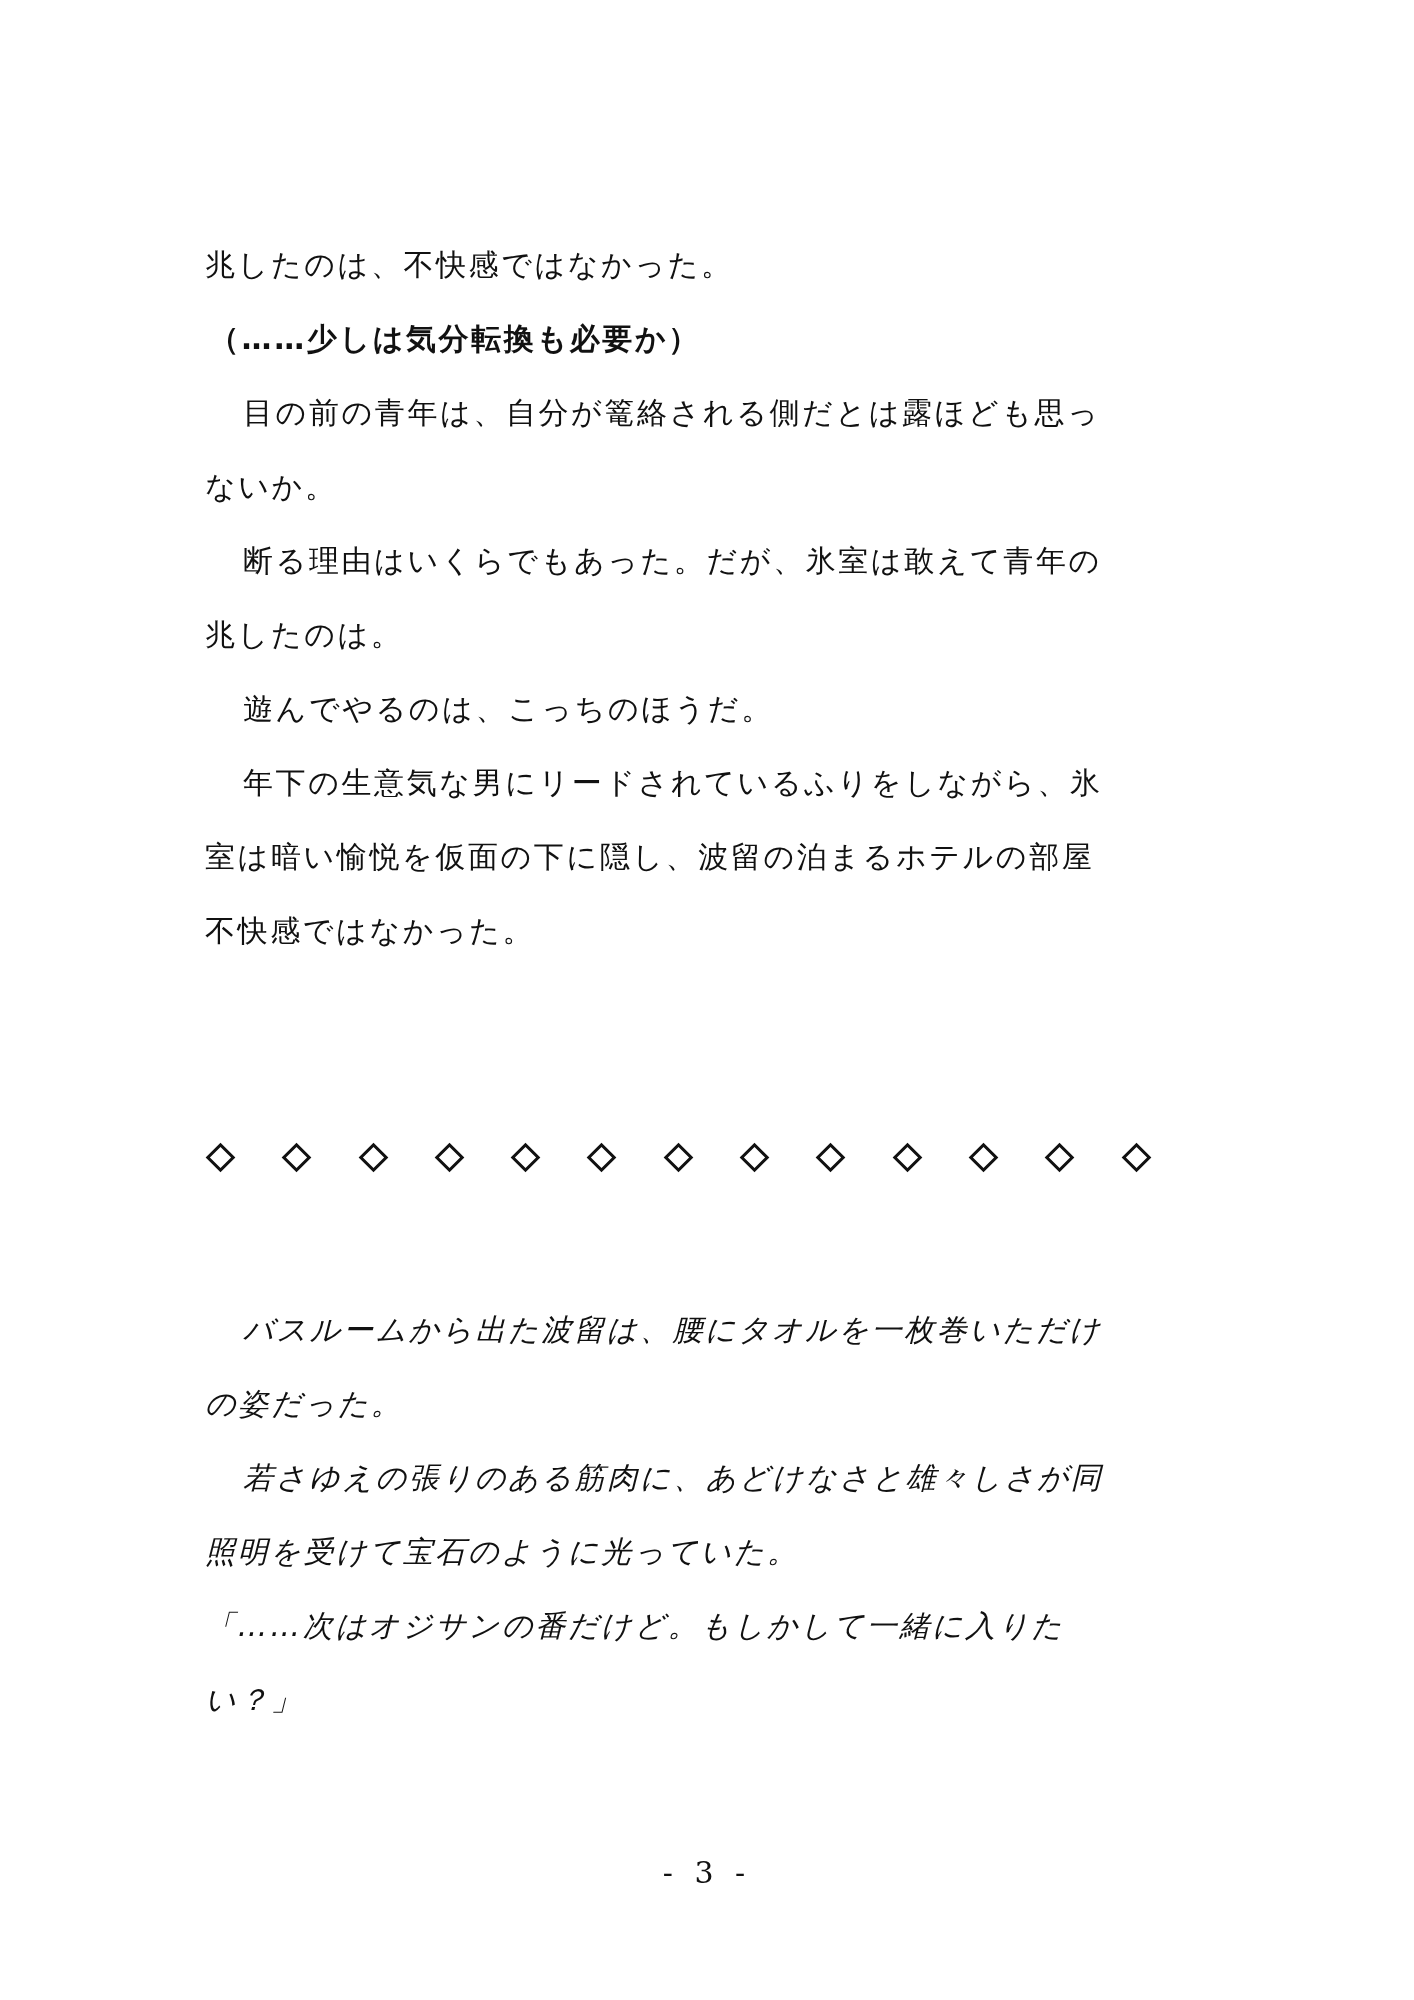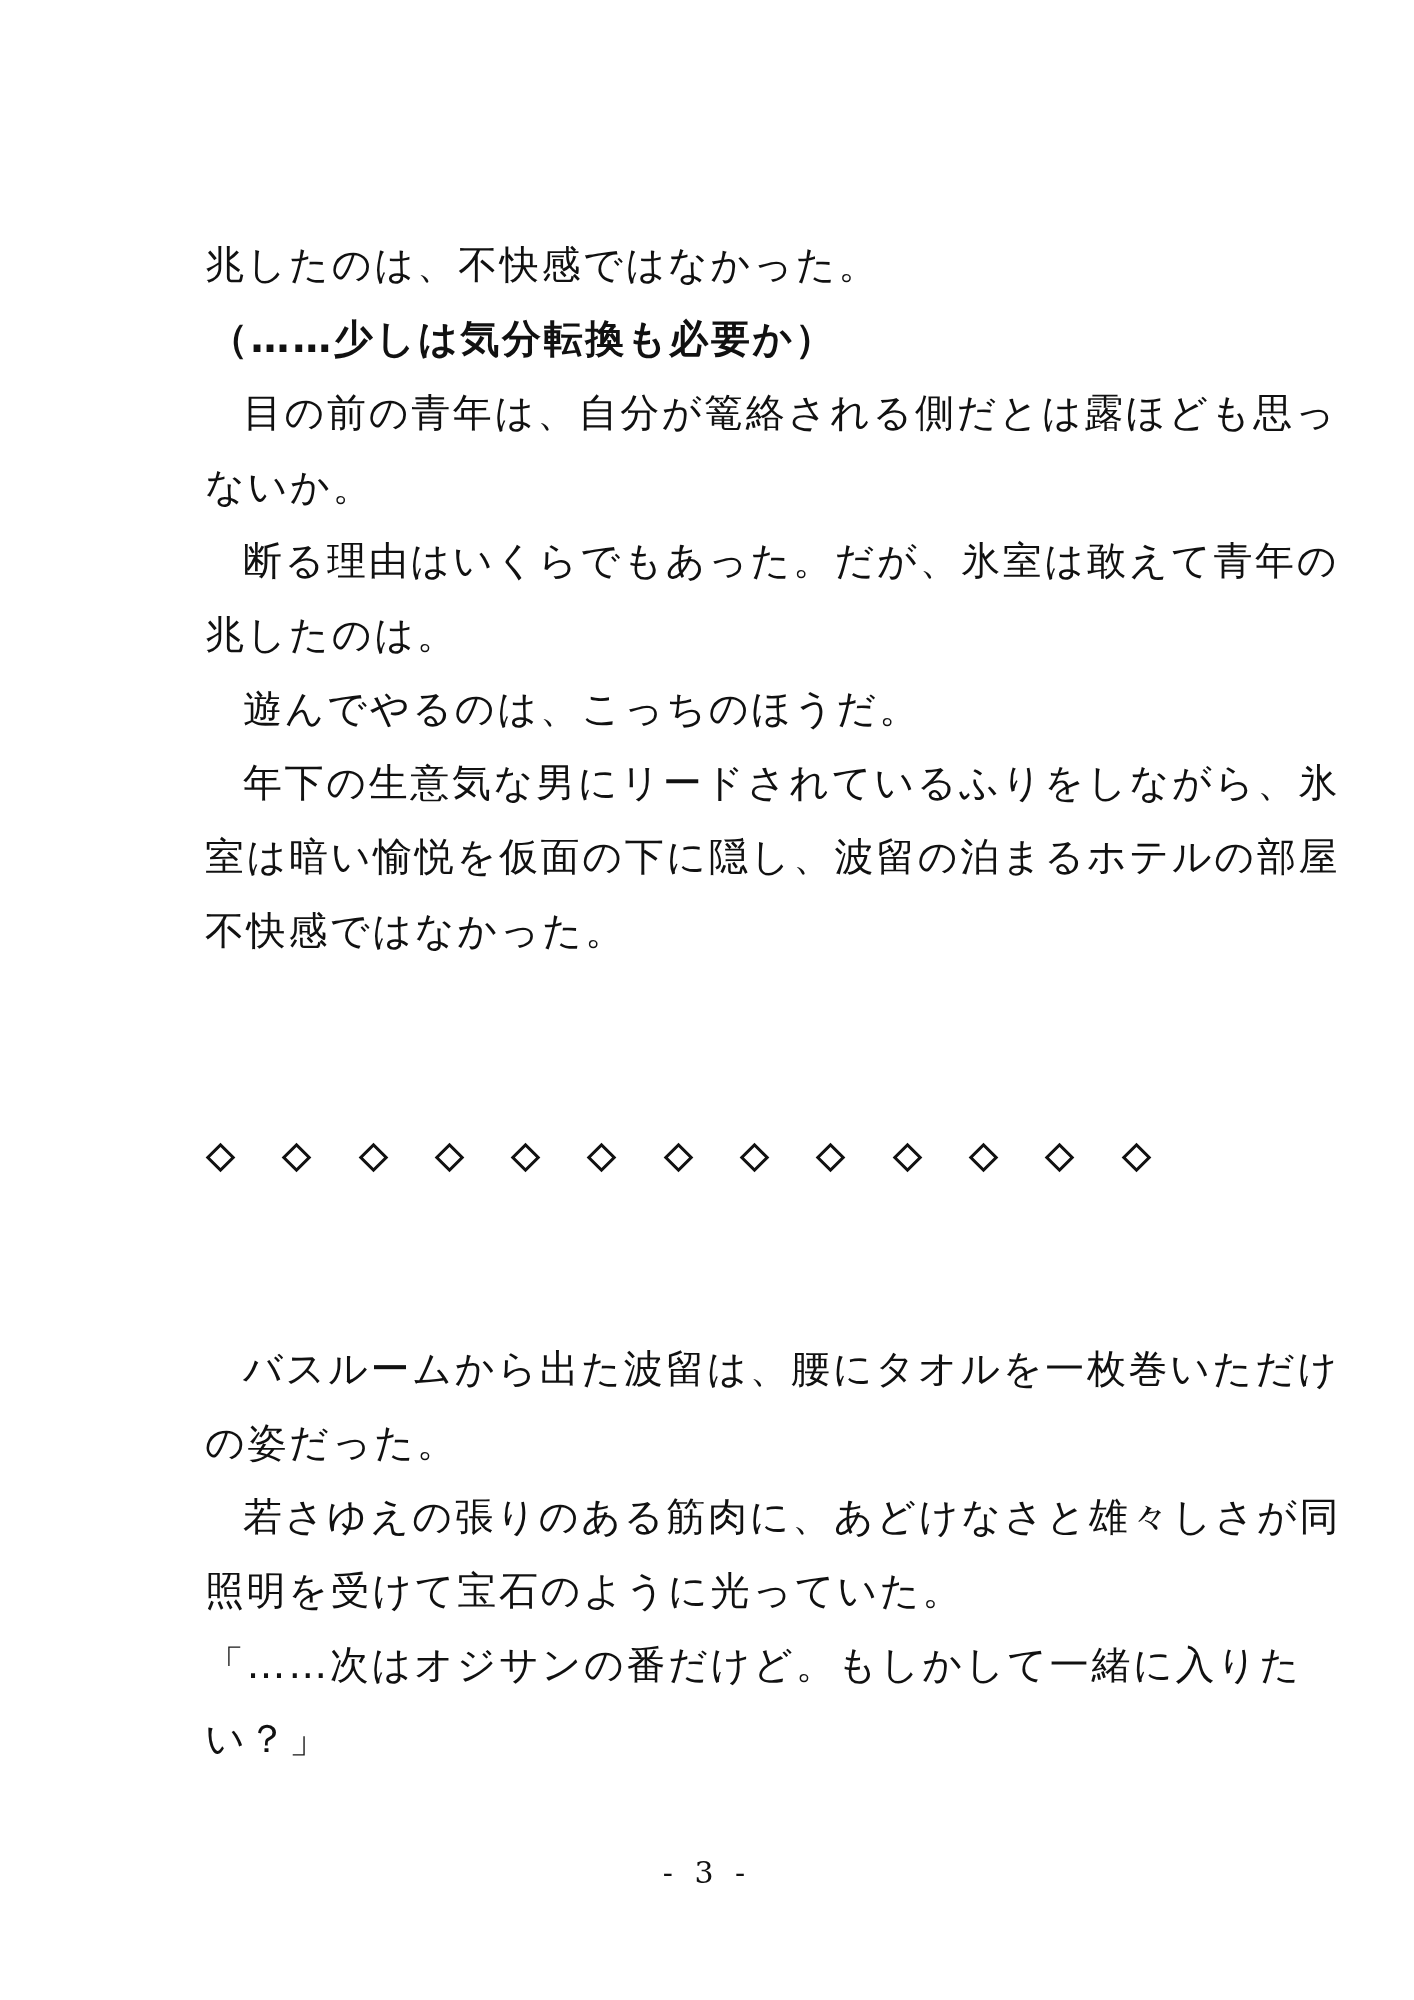--- a/index.html
+++ b/index.html
@@ -19,21 +19,21 @@
       position: absolute;
       left: 0; top: 0;
       width: 1414px;
       height: 2000px;
       background: #ffffff;
     }
     .text-block {
       position: absolute;
       left: 205px;
       width: 1020px;
-      font-size: 39px;
+      font-size: 30px;
       line-height: 74px;
       letter-spacing: 2.6px;
       white-space: nowrap;
     }
     .line {
       display: block;
       height: 74px;
     }
     .indent { padding-left: 38px; }
     .paren-indent { padding-left: 4px; font-weight: bold; }
@@ -124,21 +124,21 @@
         <div class="diamond"></div>
       </div>
     <div class="diamond-cell">
         <div class="diamond"></div>
       </div>
     <div class="diamond-cell">
         <div class="diamond"></div>
       </div>
   </div>
 
-  <div class="text-block" style="top: 1332px;">
+  <div class="text-block" style="top: 1293px; font-style: italic;">
     <span class="line indent">バスルームから出た波留は、腰にタオルを一枚巻いただけ</span>
     <span class="line">の姿だった。</span>
     <span class="line indent">若さゆえの張りのある筋肉に、あどけなさと雄々しさが同</span>
     <span class="line">照明を受けて宝石のように光っていた。</span>
     <span class="line">「……次はオジサンの番だけど。もしかして一緒に入りた</span>
     <span class="line">い？」</span>
   </div>
 
   <div class="page-number">- 3 -</div>
 

